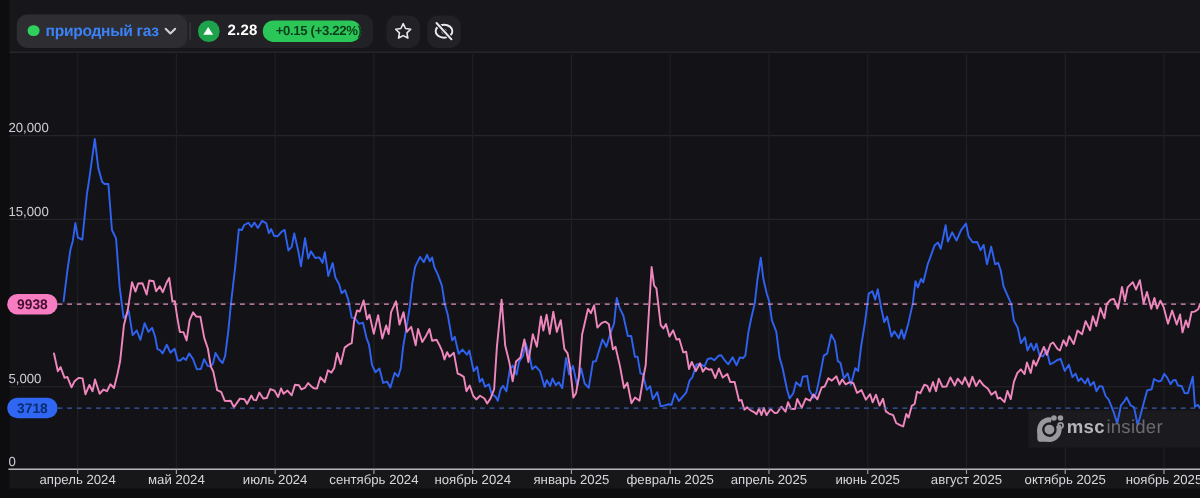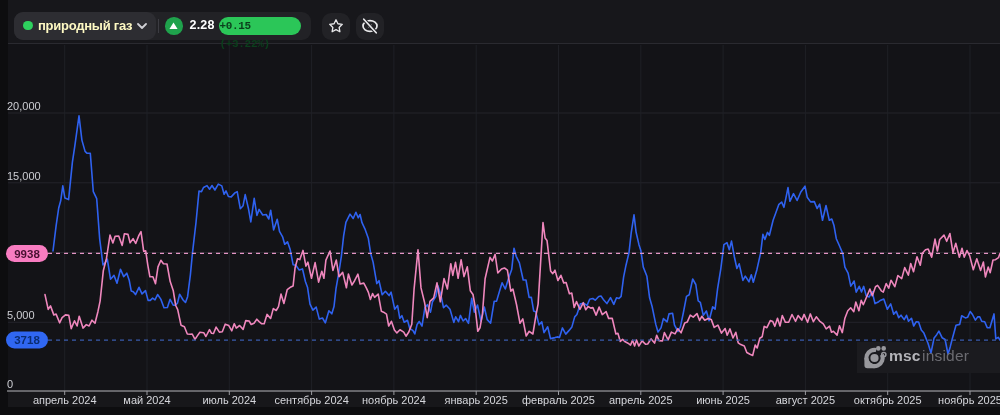--- a/index.html
+++ b/index.html
@@ -2,26 +2,26 @@
 <html><head><meta charset="utf-8">
 <style>
   html,body { margin:0; padding:0; }
   body { width:1000px; height:415px; background:#0d0d0f; font-family:"Liberation Sans",sans-serif; overflow:hidden; position:relative; }
   .panel { position:absolute; left:8px; top:0; width:992px; height:407px; background:#131317; }
   .topbar { position:absolute; left:8px; top:0; width:992px; height:44px; background:#17171b; border-bottom:1px solid #2a2a30; box-sizing:border-box; }
   .topbar * { box-sizing:border-box; }
   .grp { position:absolute; left:6px; top:11.5px; width:297px; height:28px; background:#222226; border-radius:9px; }
   .sym { position:absolute; left:0; top:0; width:142px; height:28px; background:#2d2d32; border-radius:9px; }
   .dot { position:absolute; left:9px; top:9px; width:9.5px; height:9.5px; border-radius:50%; background:#2ed15e; }
-  .symtxt { position:absolute; left:24px; top:6.5px; color:#fef9c3; font-size:13px; line-height:15px; font-weight:bold; letter-spacing:-0.25px; }
+  .symtxt { position:absolute; left:24px; top:6.5px; color:#3b82f6; font-size:13px; line-height:15px; font-weight:bold; letter-spacing:-0.25px; }
   .chev { position:absolute; left:123px; top:11.5px; }
   .sep { position:absolute; left:144px; top:7px; width:1px; height:14.5px; background:#3c3c42; }
   .greencirc { position:absolute; left:151.3px; top:5.5px; width:17.5px; height:17.5px; border-radius:50%; background:#1fa24c; }
   .price { position:absolute; left:175.5px; top:6.8px; color:#ffffff; font-size:12.5px; line-height:15px; font-weight:bold; letter-spacing:0.2px; }
-  .chgpill { position:absolute; left:205.4px; top:5px; width:82px; height:18px; background:#2bc658; color:#0b3f1c; font-size:11px; font-weight:bold; letter-spacing:-0.3px; border-radius:9px; text-align:left; line-height:18px;font-family:Liberation Mono, monospace; }
+  .chgpill { position:absolute; left:205.4px; top:5px; width:82px; height:18px; background:#2bc658; color:#0b3f1c; font-size:11px; font-weight:bold; letter-spacing:-0.3px; border-radius:9px; text-align:right; line-height:18px; }
   .btn { position:absolute; top:12.5px; width:28px; height:27.5px; background:#222226; border-radius:9px; display:flex; align-items:center; justify-content:center; }
   .xlabelband { position:absolute; left:8px; top:391px; width:992px; height:16px; background:#17171a; }
 </style></head>
 <body>
   <div class="panel"></div>
   <div class="xlabelband"></div>
   <div class="topbar">
     <div class="grp">
       <div class="sym">
         <div class="dot"></div>

